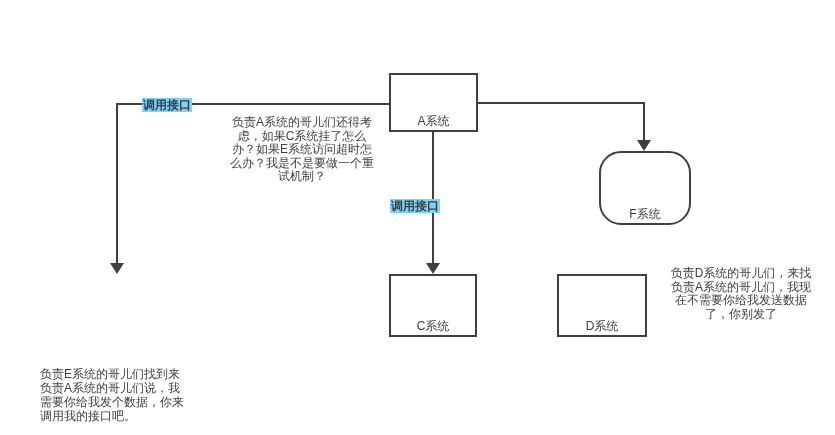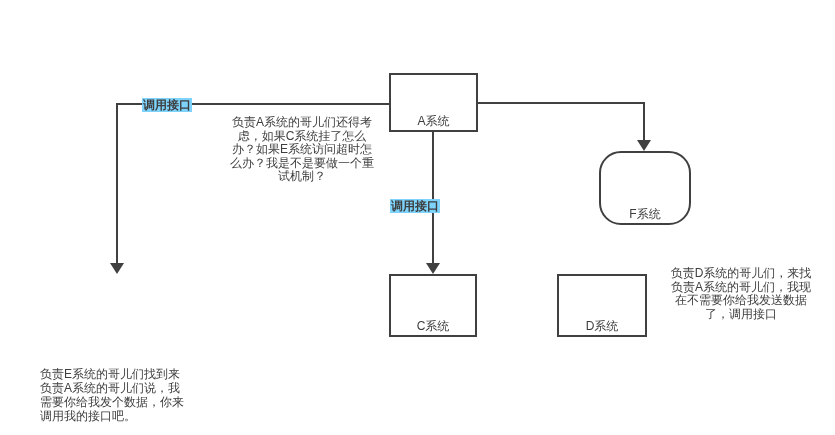--- a/index.html
+++ b/index.html
@@ -107,19 +107,19 @@
   </div>
 
   <div class="note" id="note-3">负责A系统的哥儿们还得考
 虑，如果C系统挂了怎么
 办？如果E系统访问超时怎
 么办？我是不是要做一个重
 试机制？</div>
   <div class="note" id="note-4">负责D系统的哥儿们，来找
 负责A系统的哥儿们，我现
 在不需要你给我发送数据
-了，调用接口</div>
+了，你别发了</div>
   <div class="note left" id="note-5">负责E系统的哥儿们找到来
 负责A系统的哥儿们说，我
 需要你给我发个数据，你来
 调用我的接口吧。</div>
 
 </div>
 
 </body></html>

